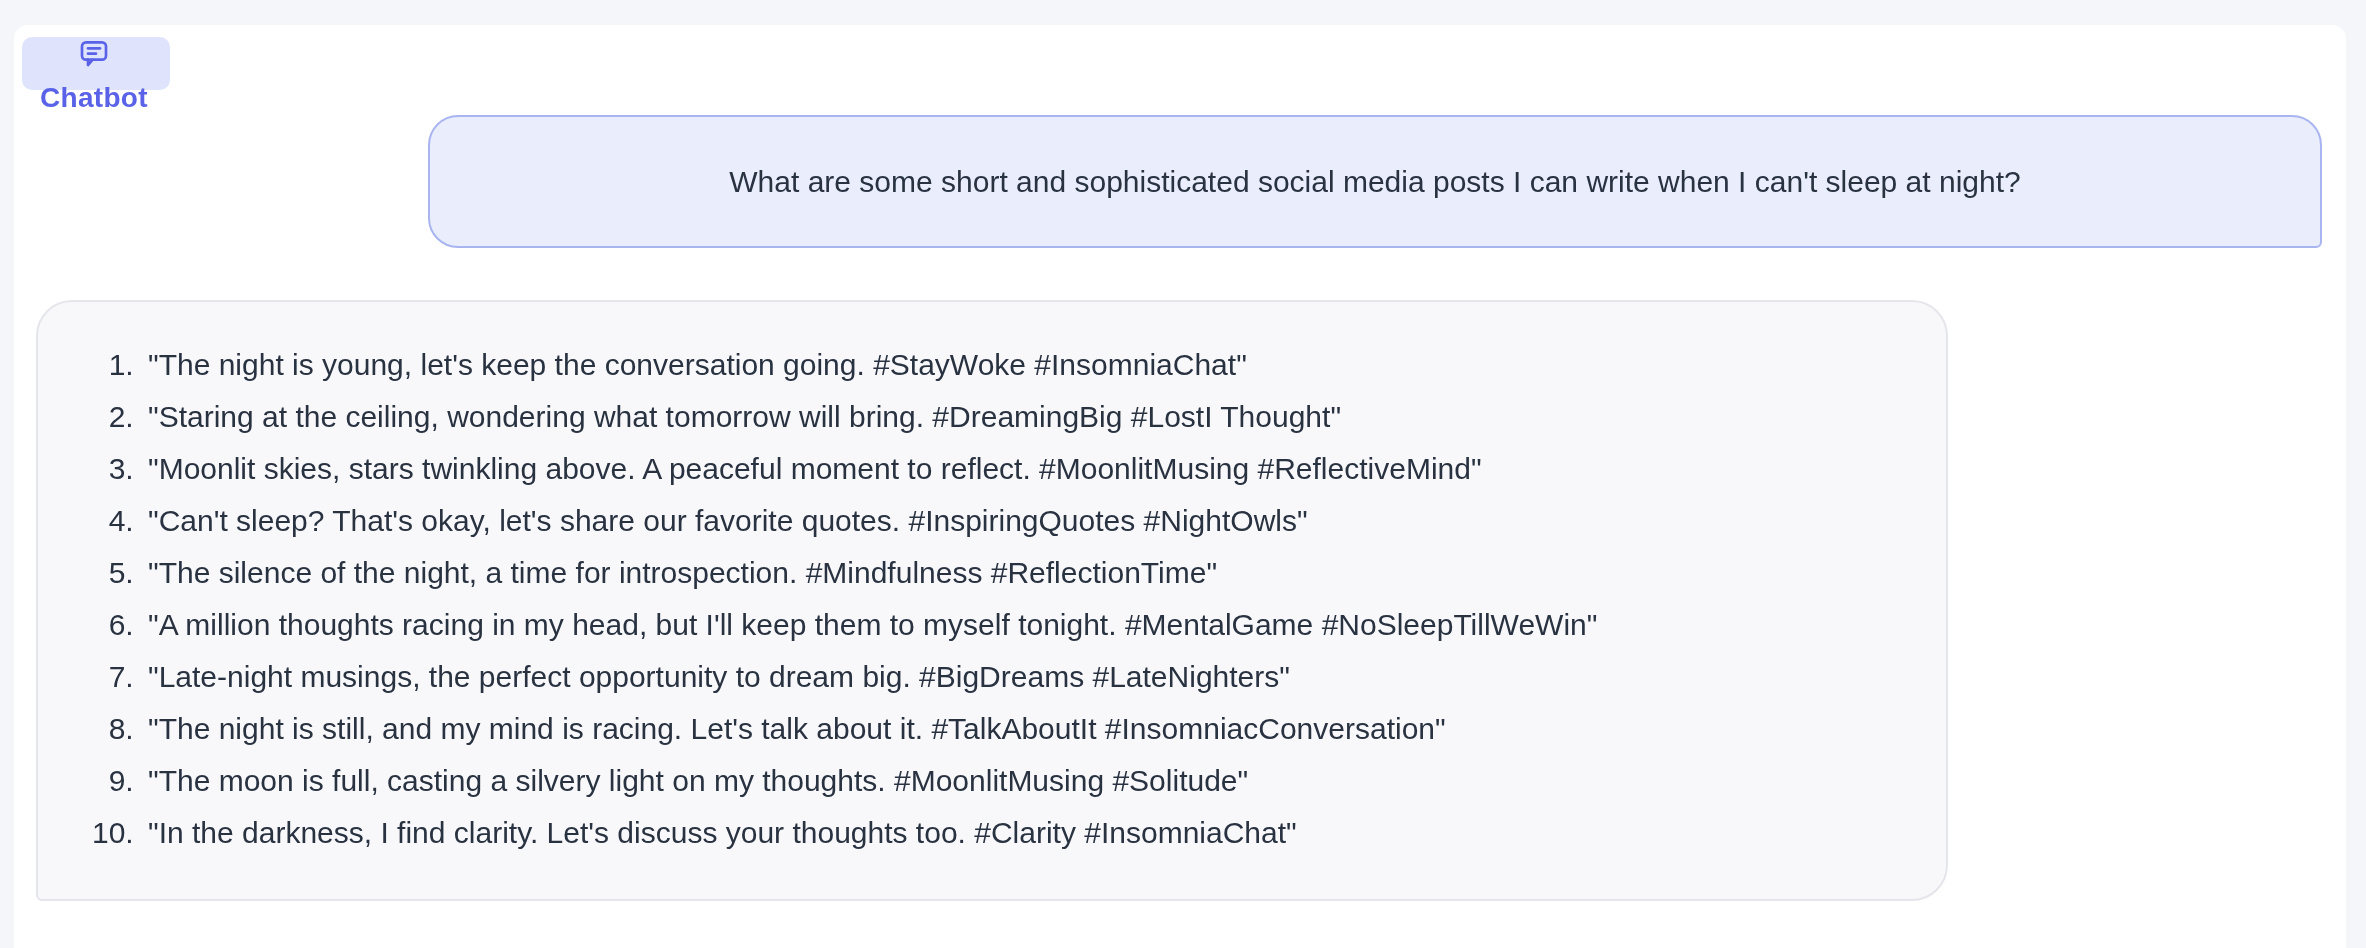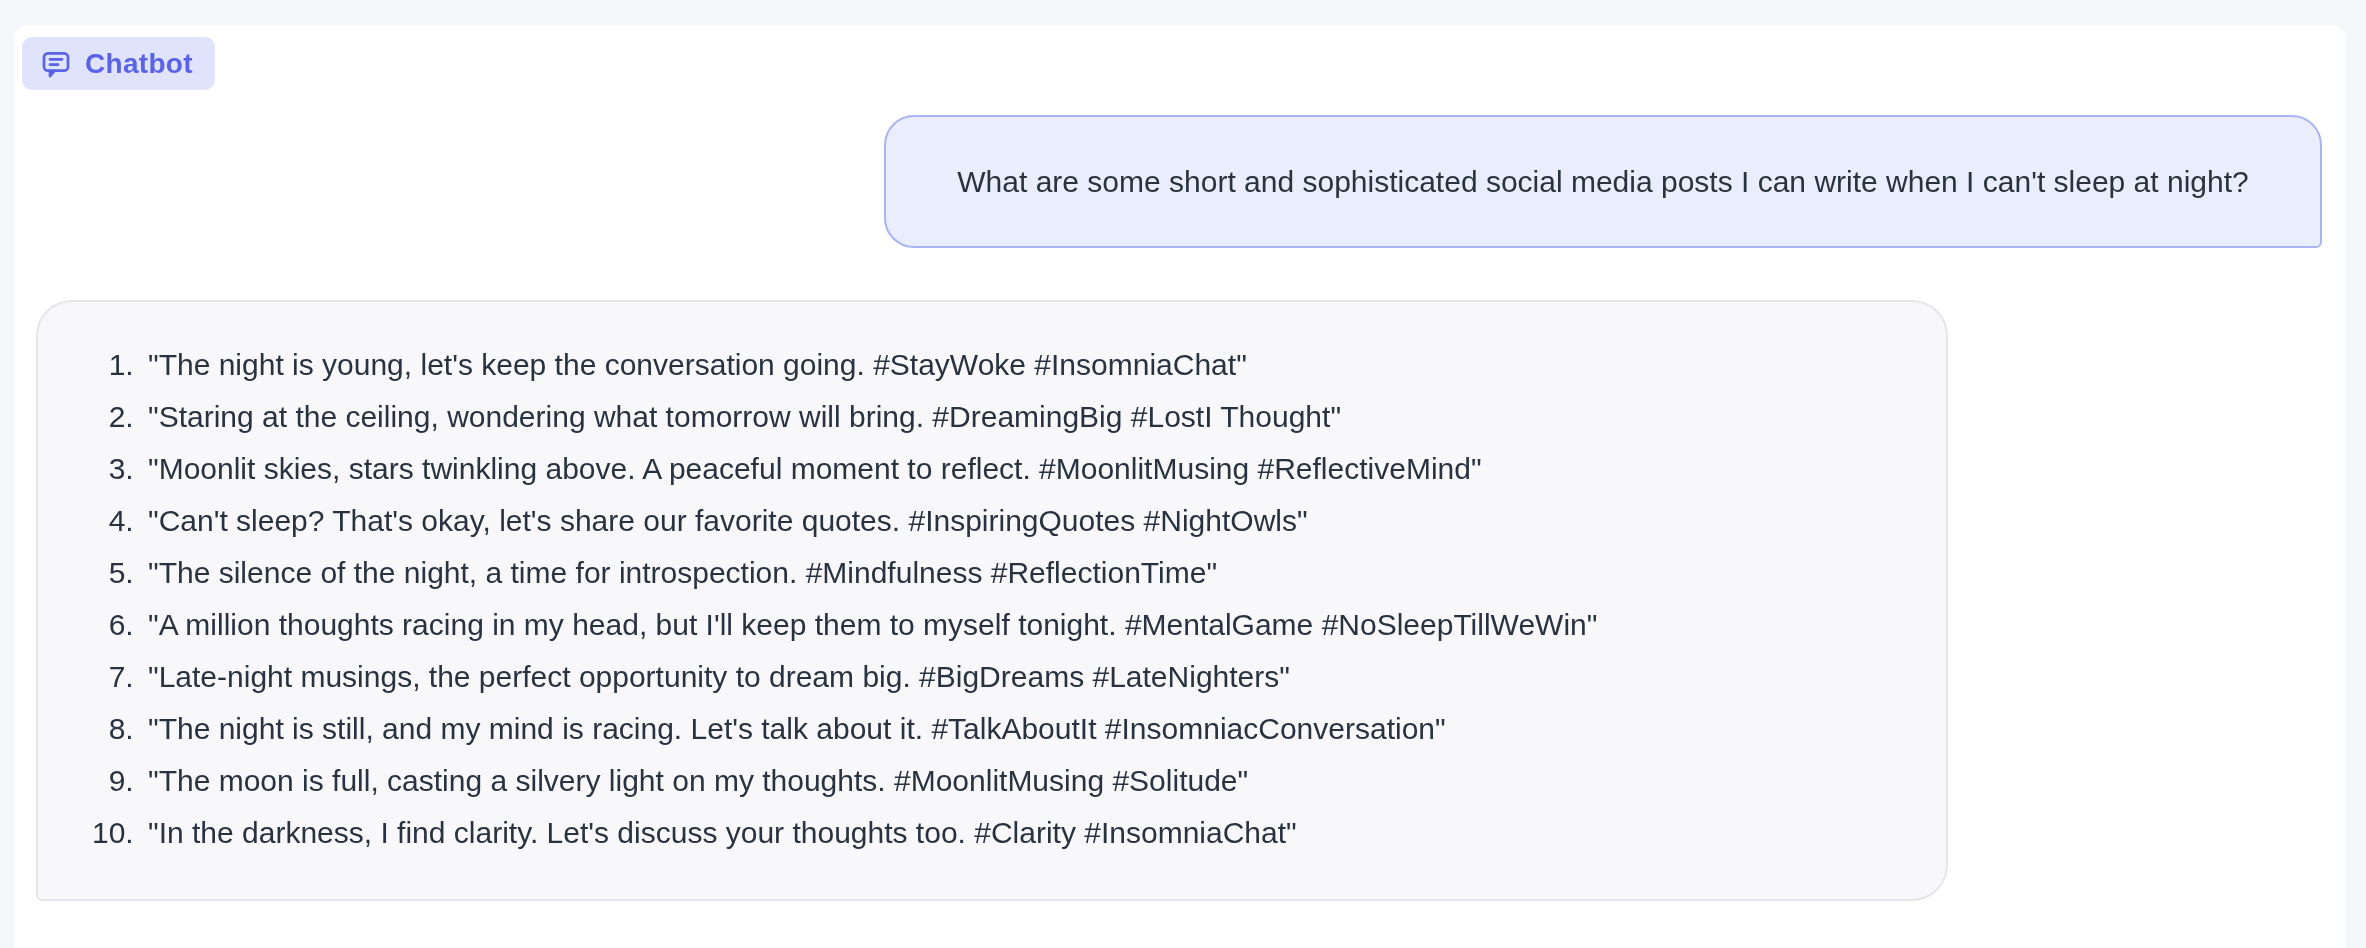--- a/index.html
+++ b/index.html
@@ -34,31 +34,32 @@
     display: inline-flex;
     align-items: center;
     gap: 13px;
     padding: 0 22px 0 18px;
     background: #dfe3fb;
     border-radius: 10px;
     color: #5a63e8;
     font-size: 28px;
     font-weight: bold;
     letter-spacing: 0.3px;
+    flex-direction: column;
   }
   .badge .icon {
     display: inline-flex;
     width: 32px;
     height: 32px;
   }
   .user-bubble {
     position: absolute;
     top: 90px;
     right: 24px;
-    width: 1438px;
+    width: 1894px;
     height: 133px;
     box-sizing: border-box;
     background: #e9edfc;
     border: 2px solid #a9b5f0;
     border-radius: 30px 30px 6px 30px;
     display: flex;
     align-items: center;
     justify-content: center;
     padding: 0 42px;
     font-size: 30px;

